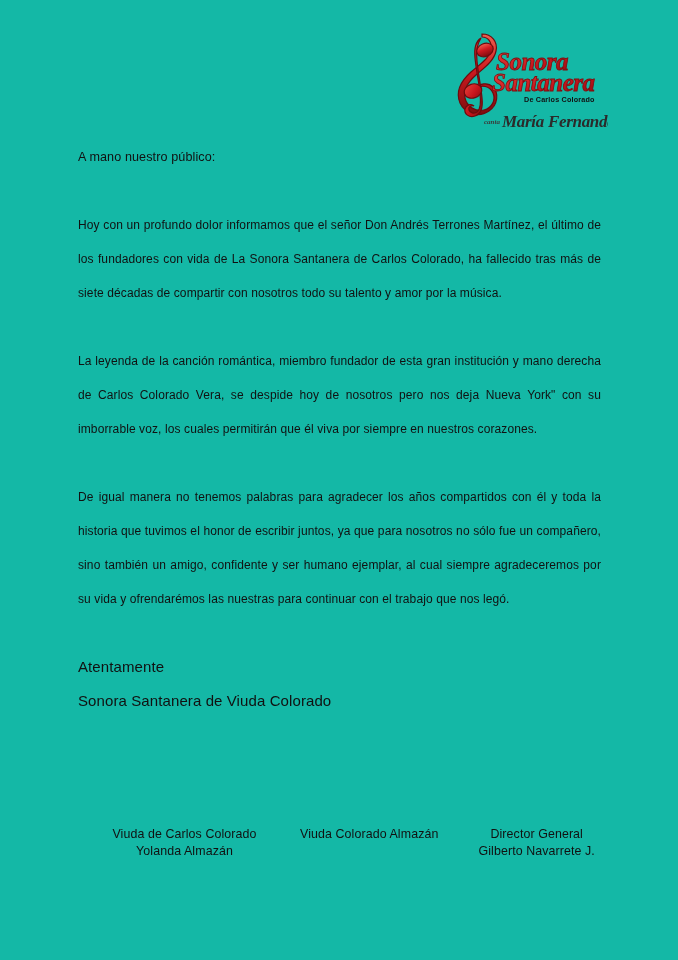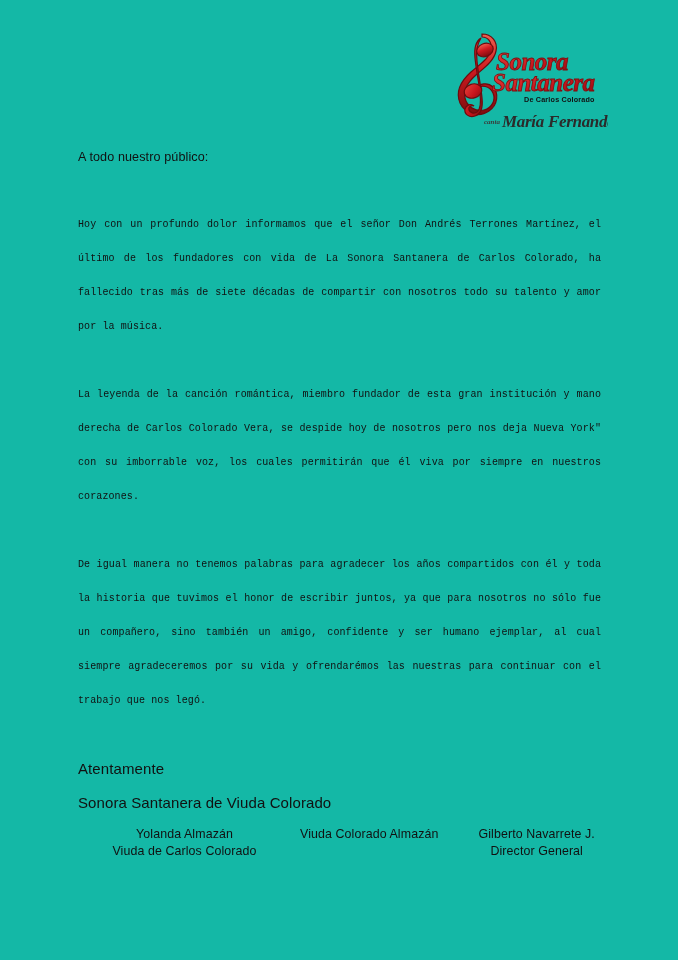--- a/index.html
+++ b/index.html
@@ -42,27 +42,26 @@
     top: 140px;
     width: 523px;
   }
   .salutation {
     font-size: 12.6px;
     line-height: 34px;
     text-align: left;
     letter-spacing: 0.1px;
   }
   .para {
-    font-size: 10px;
+    font-size: 12px;
     line-height: 34px;
     text-align: justify;
     text-justify: inter-word;
     margin: 0;
     letter-spacing: 0.1px;
-    font-family: Liberation Mono, monospace;
   }
   .gap-para { height: 34px; }
 
   .closing {
     font-size: 15px;
     line-height: 34px;
     text-align: left;
     letter-spacing: 0.1px;
   }
 
@@ -145,21 +144,21 @@
       <text x="76" y="74" font-family="'Liberation Sans', sans-serif" font-size="7.2" font-weight="bold" fill="#111111" letter-spacing="0.2">De Carlos Colorado</text>
 
       <text x="36" y="96" font-family="'Liberation Serif', serif" font-size="7" font-style="italic" font-weight="bold" fill="#3a3a3a">canta</text>
 
       <text x="54" y="99" font-family="'Liberation Serif', serif" font-size="17" font-style="italic" font-weight="bold" fill="#2b2b2b" letter-spacing="-0.3">María Fernanda</text>
     </svg>
   </div>
 
   <div class="letter">
 
-    <div class="salutation">A todo nuestro público:</div>
+    <div class="salutation">A mano nuestro público:</div>
 
     <div class="gap-para"></div>
 
     <p class="para">Hoy con un profundo dolor informamos que el señor Don Andrés Terrones Martínez, el último de los fundadores con vida de La Sonora Santanera de Carlos Colorado, ha fallecido tras más de siete décadas de compartir con nosotros todo su talento y amor por la música.</p>
 
     <div class="gap-para"></div>
 
     <p class="para">La leyenda de la canción romántica, miembro fundador de esta gran institución y mano derecha de Carlos Colorado Vera, se despide hoy de nosotros pero nos deja Nueva York" con su imborrable voz, los cuales permitirán que él viva por siempre en nuestros corazones.</p>
 
     <div class="gap-para"></div>
@@ -168,28 +167,28 @@
 
     <div class="gap-para"></div>
 
     <div class="closing">Atentamente</div>
     <div class="closing">Sonora Santanera de Viuda Colorado</div>
   </div>
 
   <div class="signatures">
 
     <div class="sig sig-1">
+      <span class="sig-line">Viuda de Carlos Colorado</span>
       <span class="sig-line">Yolanda Almazán</span>
-      <span class="sig-line">Viuda de Carlos Colorado</span>
     </div>
 
     <div class="sig sig-2">
       <span class="sig-line">Viuda Colorado Almazán</span>
       <span class="sig-line"></span>
     </div>
 
     <div class="sig sig-3">
+      <span class="sig-line">Director General</span>
       <span class="sig-line">Gilberto Navarrete J.</span>
-      <span class="sig-line">Director General</span>
     </div>
   </div>
 
 </div>
 
 </body></html>

